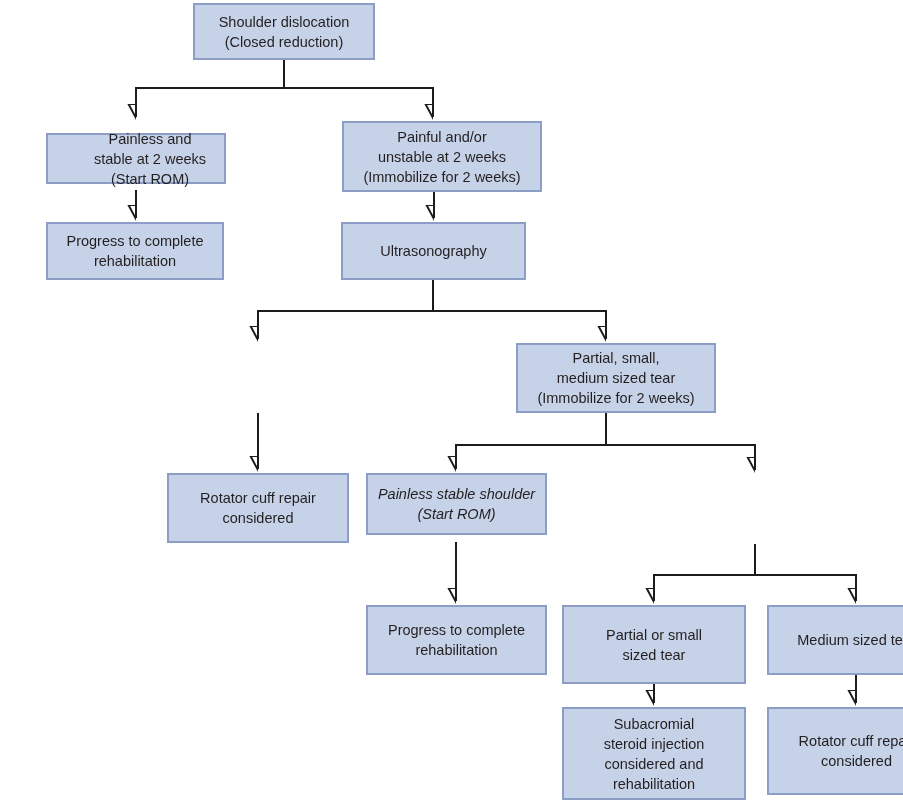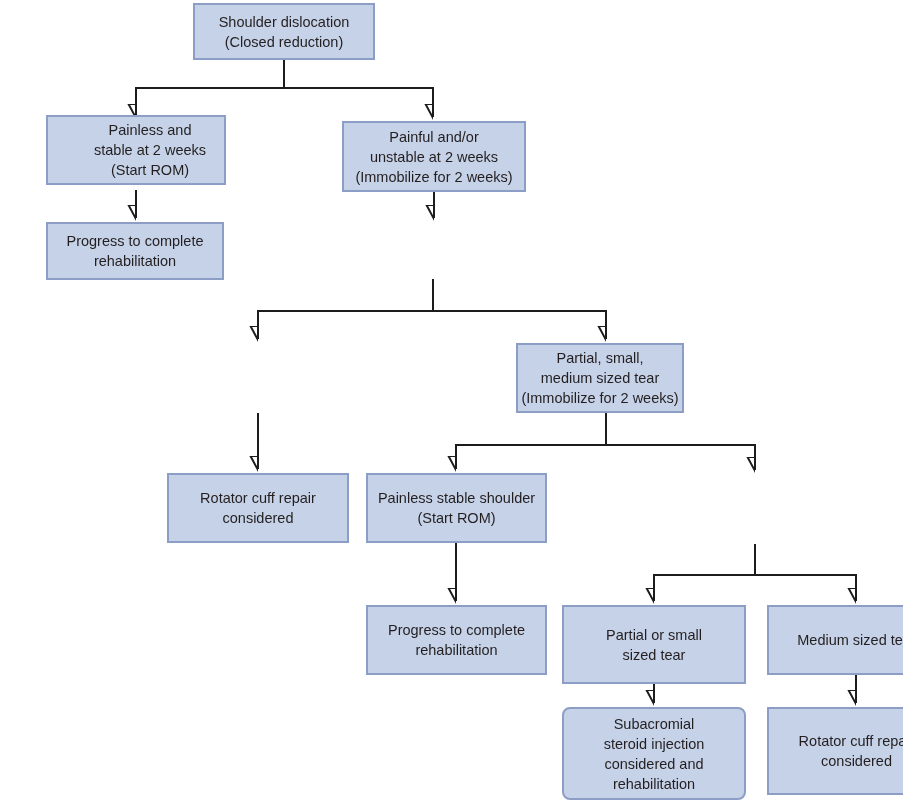--- a/index.html
+++ b/index.html
@@ -32,33 +32,33 @@
     color: #231f20;
     display: flex;
     align-items: center;
     justify-content: center;
     text-align: center;
     white-space: pre-line;
     font-size: 14.5px;
     line-height: 1.38;
   }
   #n1  { left: 149px; top:   3px; width: 182px; height: 57px; }
-  #n2  { left:   2px; top: 115px; width: 180px; height: 70px; padding-left: 28px; }
-  #n3  { left: 298px; top: 121px; width: 184px; height: 71px; }
+  #n2  { left:   2px; top: 133px; width: 180px; height: 51px; padding-left: 28px; }
+  #n3  { left: 298px; top: 121px; width: 200px; height: 71px; }
   #n4  { left:   2px; top: 222px; width: 178px; height: 58px; }
   #n5  { left: 297px; top: 222px; width: 185px; height: 58px; }
   #n6  { left: 123px; top: 343px; width: 182px; height: 71px; }
-  #n7  { left: 472px; top: 343px; width: 168px; height: 70px; }
+  #n7  { left: 472px; top: 343px; width: 200px; height: 70px; }
   #n8  { left: 123px; top: 473px; width: 182px; height: 70px; }
-  #n9  { left: 322px; top: 473px; width: 181px; height: 70px; }
+  #n9  { left: 322px; top: 473px; width: 181px; height: 62px; font-style: italic; }
   #n10 { left: 620px; top: 474px; width: 182px; height: 71px; }
   #n11 { left: 322px; top: 605px; width: 181px; height: 70px; }
   #n12 { left: 518px; top: 605px; width: 184px; height: 79px; }
   #n13 { left: 723px; top: 605px; width: 179px; height: 70px; }
-  #n14 { left: 518px; top: 707px; width: 184px; height: 93px; border-radius: 8px; }
+  #n14 { left: 518px; top: 707px; width: 184px; height: 93px; }
   #n15 { left: 723px; top: 707px; width: 179px; height: 88px; }
 </style>
 </head>
 <body>
 
 <div class="canvas">
 
   <svg class="connectors" viewBox="0 0 903 801" xmlns="http://www.w3.org/2000/svg">
     <defs>
       <marker id="arrow" markerUnits="userSpaceOnUse" markerWidth="18" markerHeight="16" refX="12" refY="0" orient="auto">
@@ -110,20 +110,21 @@
   <div class="node" id="n1">Shoulder dislocation
 (Closed reduction)</div>
   <div class="node" id="n2">Painless and
 stable at 2 weeks
 (Start ROM)</div>
   <div class="node" id="n3">Painful and/or
 unstable at 2 weeks
 (Immobilize for 2 weeks)</div>
   <div class="node" id="n4">Progress to complete
 rehabilitation</div>
+  <div class="node" id="n5">Ultrasonography</div>
   <div class="node" id="n7">Partial, small,
 medium sized tear
 (Immobilize for 2 weeks)</div>
   <div class="node" id="n8">Rotator cuff repair
 considered</div>
   <div class="node" id="n9">Painless stable shoulder
 (Start ROM)</div>
   <div class="node" id="n11">Progress to complete
 rehabilitation</div>
   <div class="node" id="n12">Partial or small

